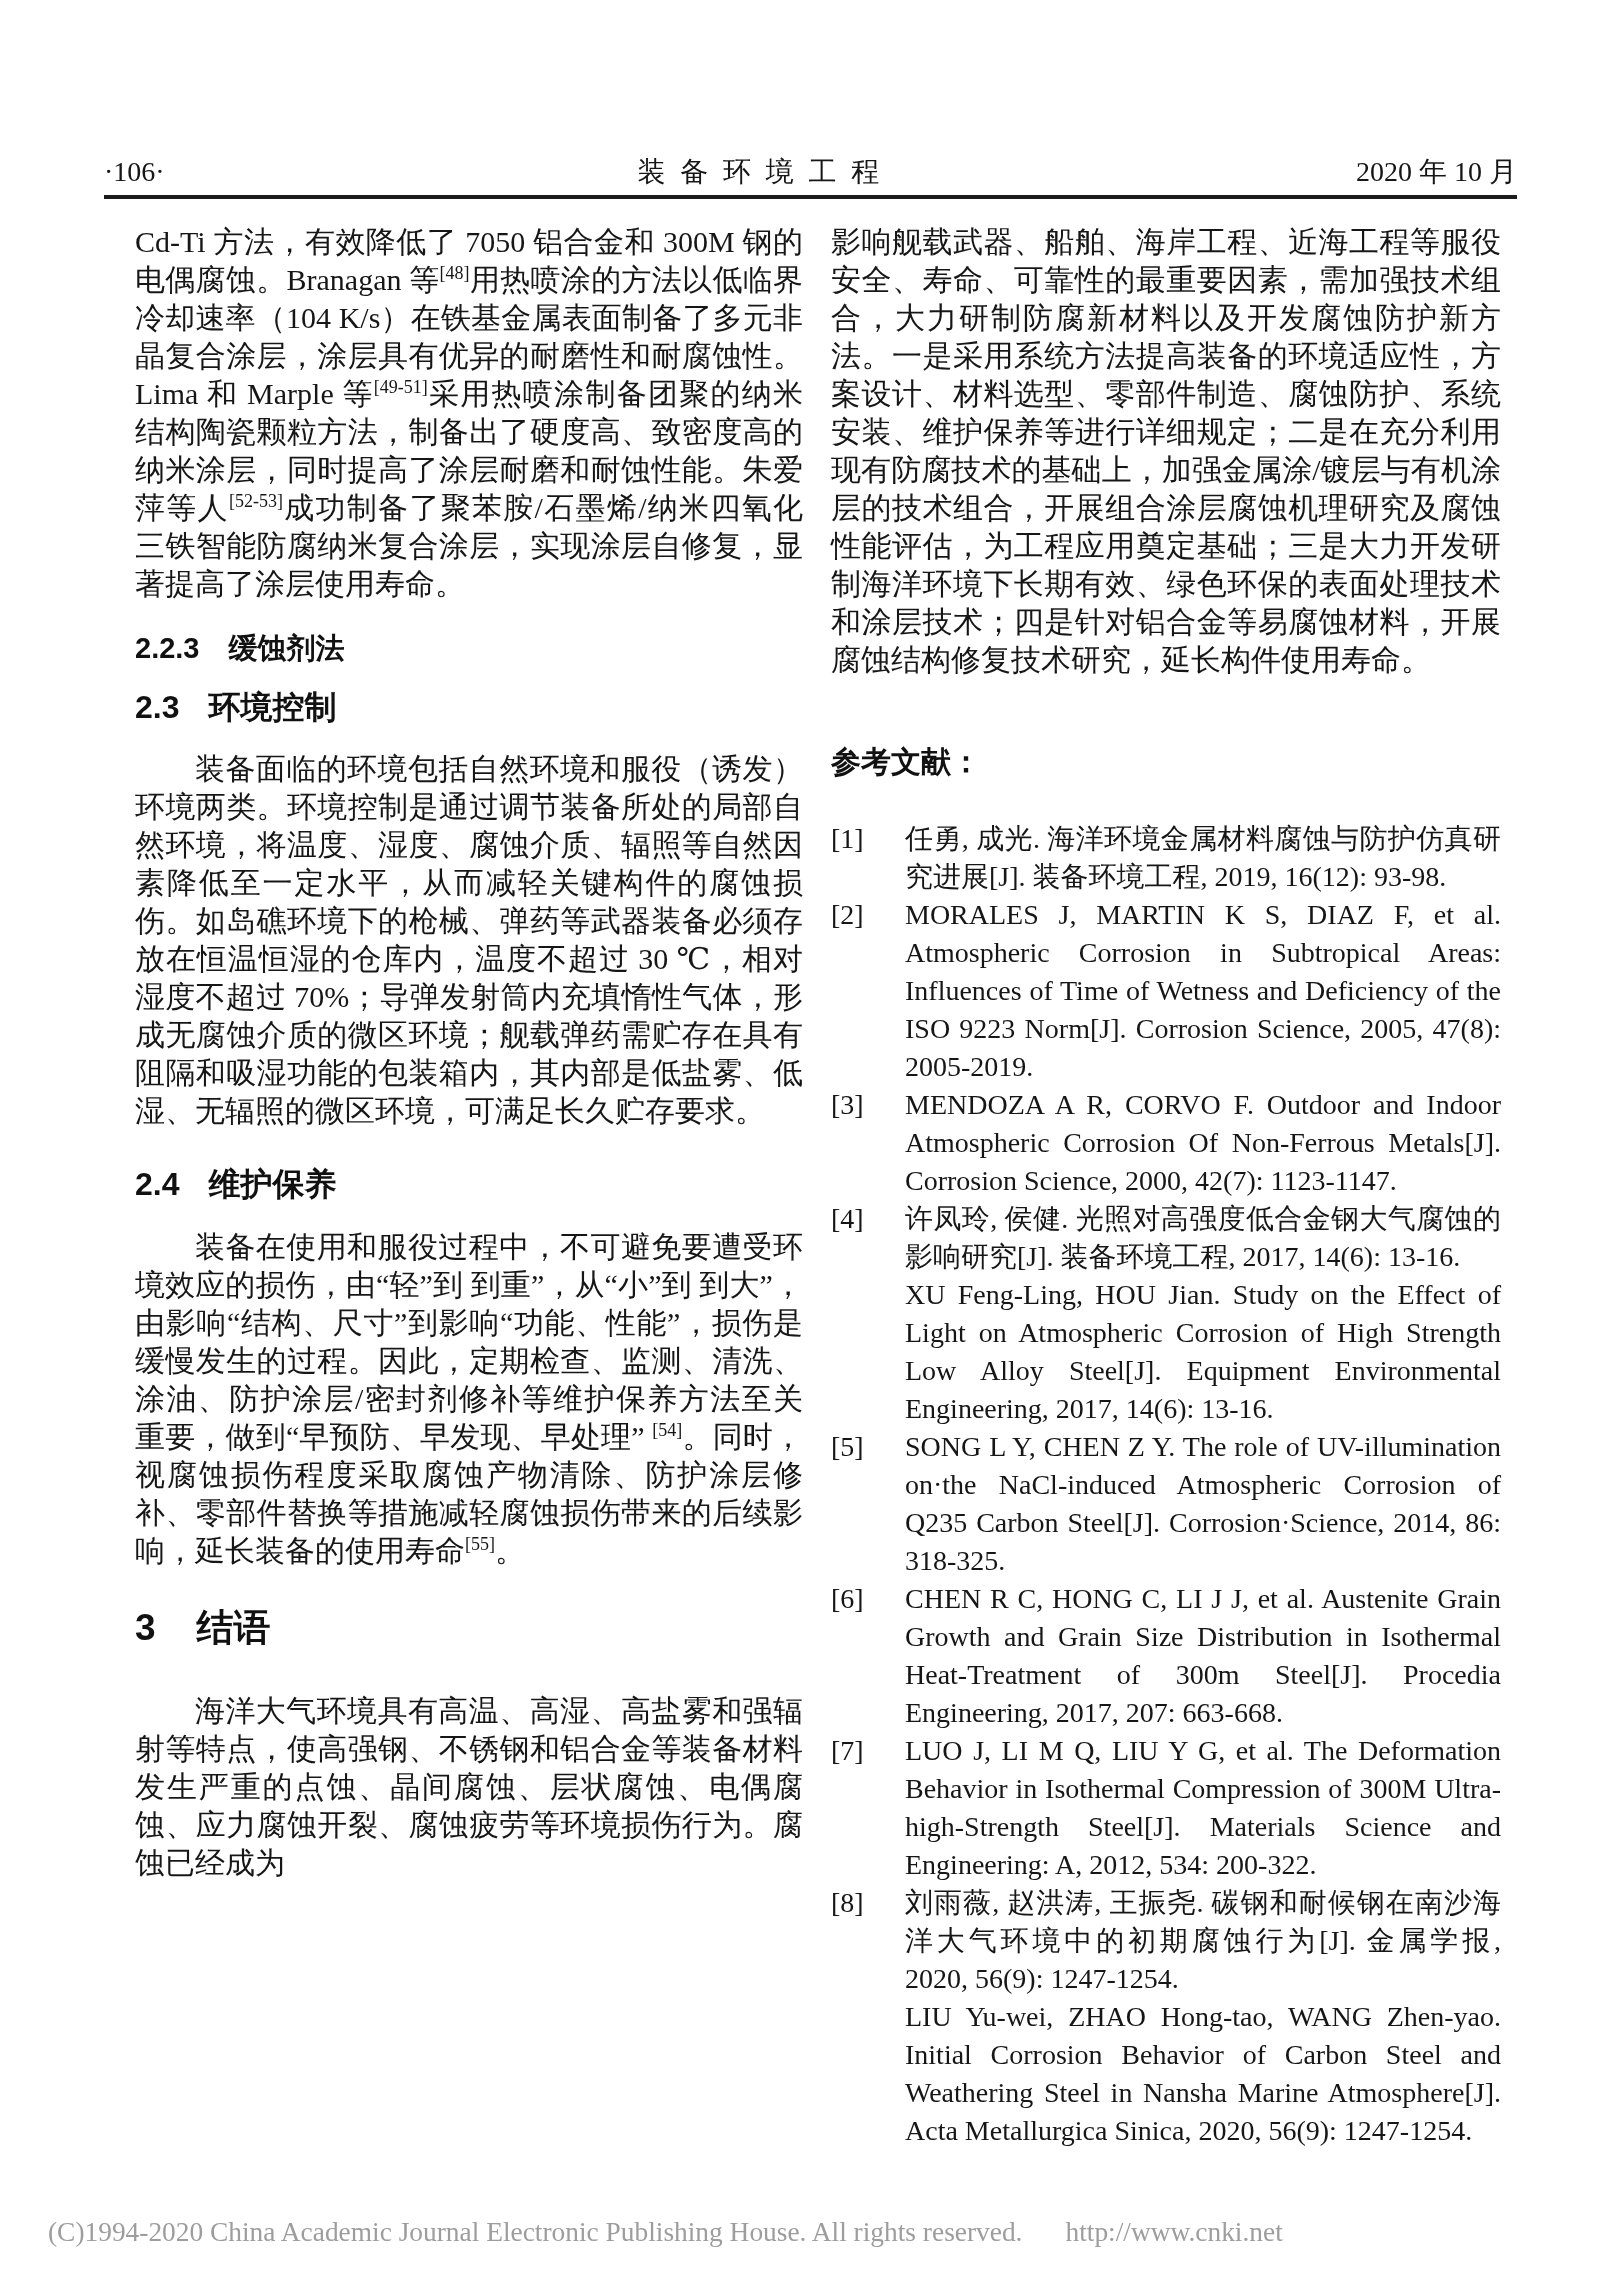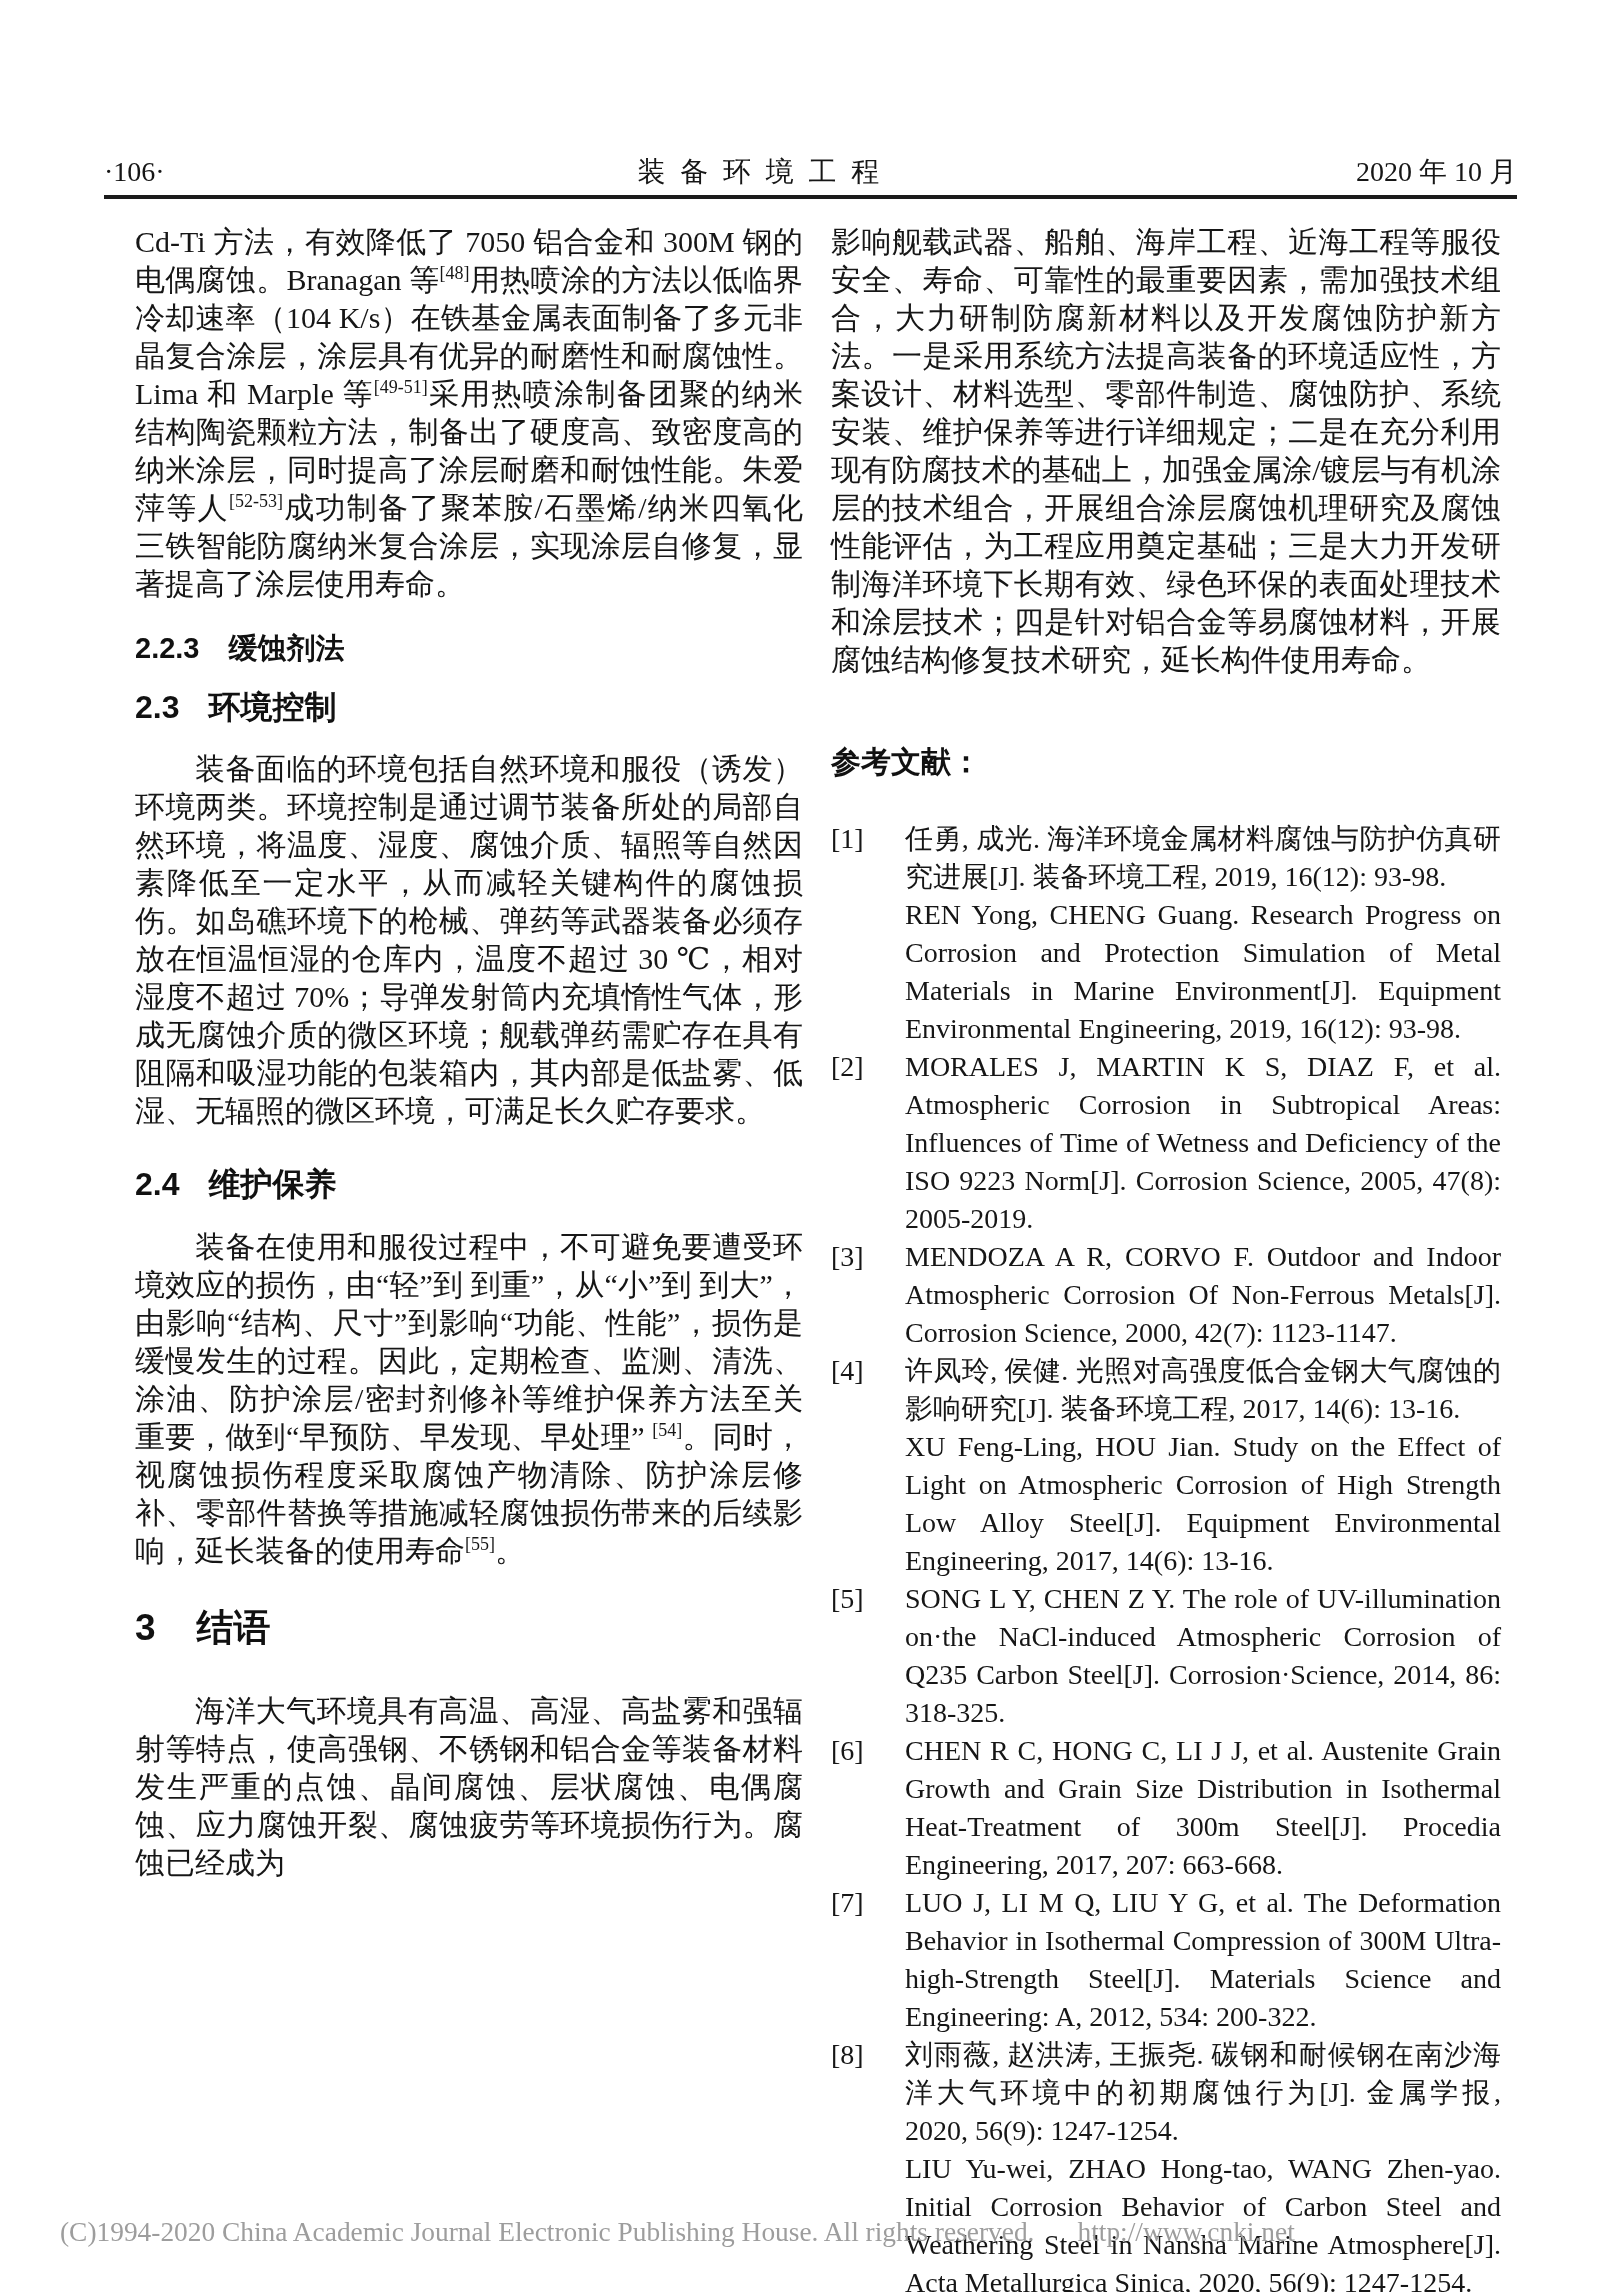--- a/index.html
+++ b/index.html
@@ -66,21 +66,21 @@
   }
   .ref-label { flex: 0 0 74px; }
   .ref-body  { flex: 1; }
   .ref-line  {
     text-align: justify;
     text-justify: inter-ideograph;
   }
   
   .page-footer {
     position: absolute;
-    left: 60px; top: 2217px;
+    left: 48px; top: 2217px;
     font-size: 27.4px;
     color: #9d9d9d;
     white-space: nowrap;
   }
   .footer-url { margin-left: 43px; }
 </style>
 </head>
 <body>
 
 <div class="page">
@@ -120,21 +120,20 @@
     <section class="col col-right">
       <p class="body">影响舰载武器、船舶、海岸工程、近海工程等服役安全、寿命、可靠性的最重要因素，需加强技术组合，大力研制防腐新材料以及开发腐蚀防护新方法。一是采用系统方法提高装备的环境适应性，方案设计、材料选型、零部件制造、腐蚀防护、系统安装、维护保养等进行详细规定；二是在充分利用现有防腐技术的基础上，加强金属涂/镀层与有机涂层的技术组合，开展组合涂层腐蚀机理研究及腐蚀性能评估，为工程应用奠定基础；三是大力开发研制海洋环境下长期有效、绿色环保的表面处理技术和涂层技术；四是针对铝合金等易腐蚀材料，开展腐蚀结构修复技术研究，延长构件使用寿命。</p>
 
       <div class="hd refs-heading">参考文献：</div>
 
       <div id="refs">
           <div class="ref-item">
             <span class="ref-label">[1]</span>
             <div class="ref-body">
               <div class="ref-line">任勇, 成光. 海洋环境金属材料腐蚀与防护仿真研究进展[J]. 装备环境工程, 2019, 16(12): 93-98.</div>
-              <div class="ref-line">REN Yong, CHENG Guang. Research Progress on Corrosion and Protection Simulation of Metal Materials in Marine Environment[J]. Equipment Environmental Engineering, 2019, 16(12): 93-98.</div>
             </div>
           </div>
           <div class="ref-item">
             <span class="ref-label">[2]</span>
             <div class="ref-body">
               <div class="ref-line">MORALES J, MARTIN K S, DIAZ F, et al. Atmospheric Corrosion in Subtropical Areas: Influences of Time of Wetness and Deficiency of the ISO 9223 Norm[J]. Corrosion Science, 2005, 47(8): 2005-2019.</div>
             </div>
           </div>
           <div class="ref-item">
             <span class="ref-label">[3]</span>

